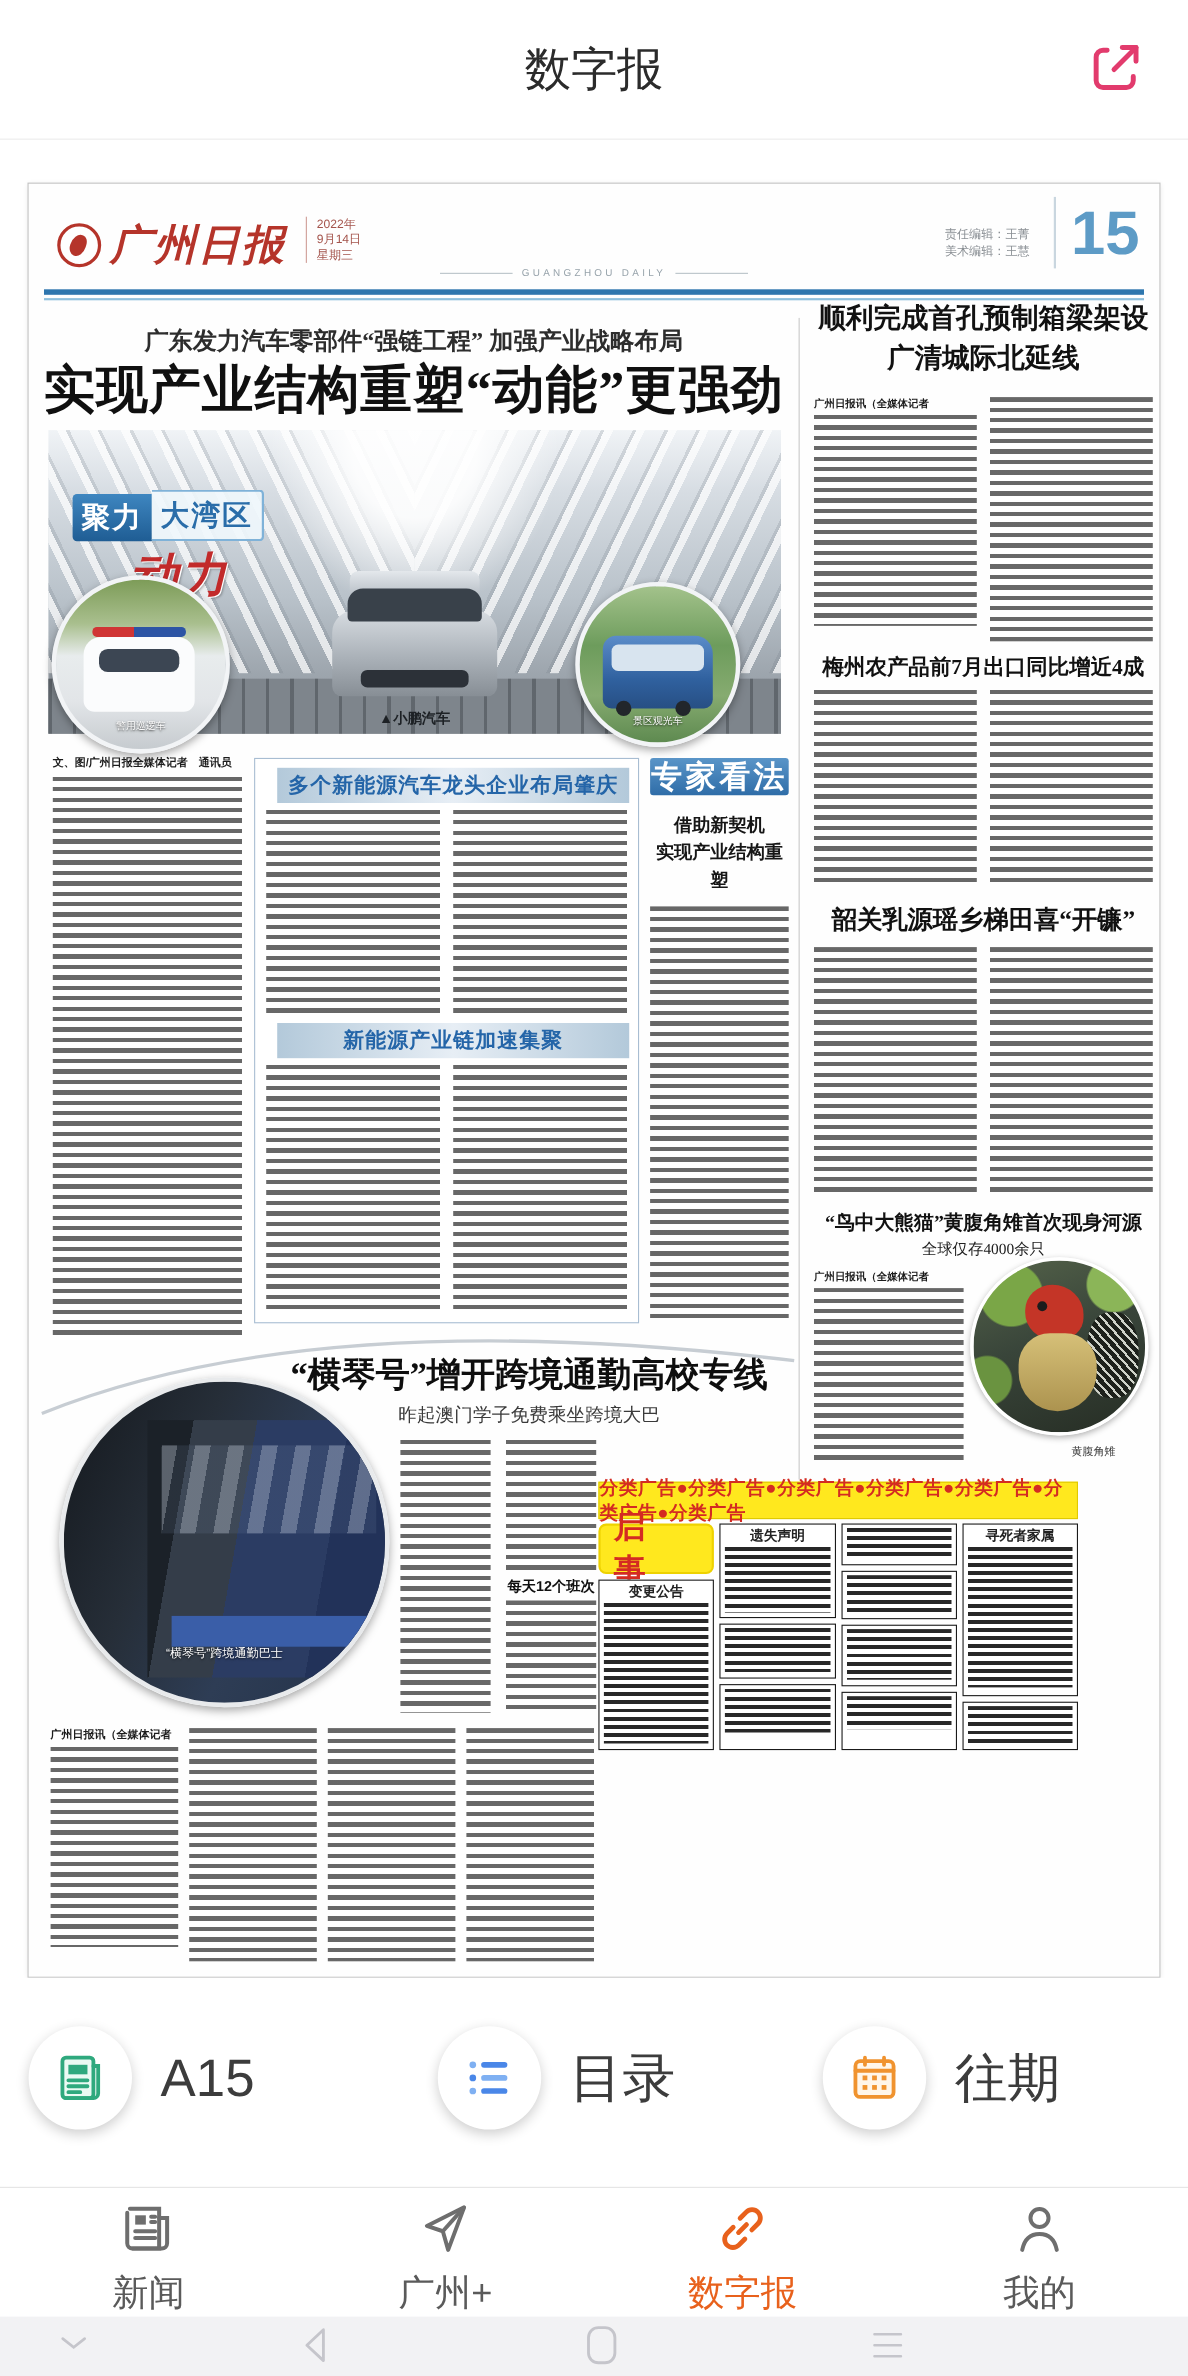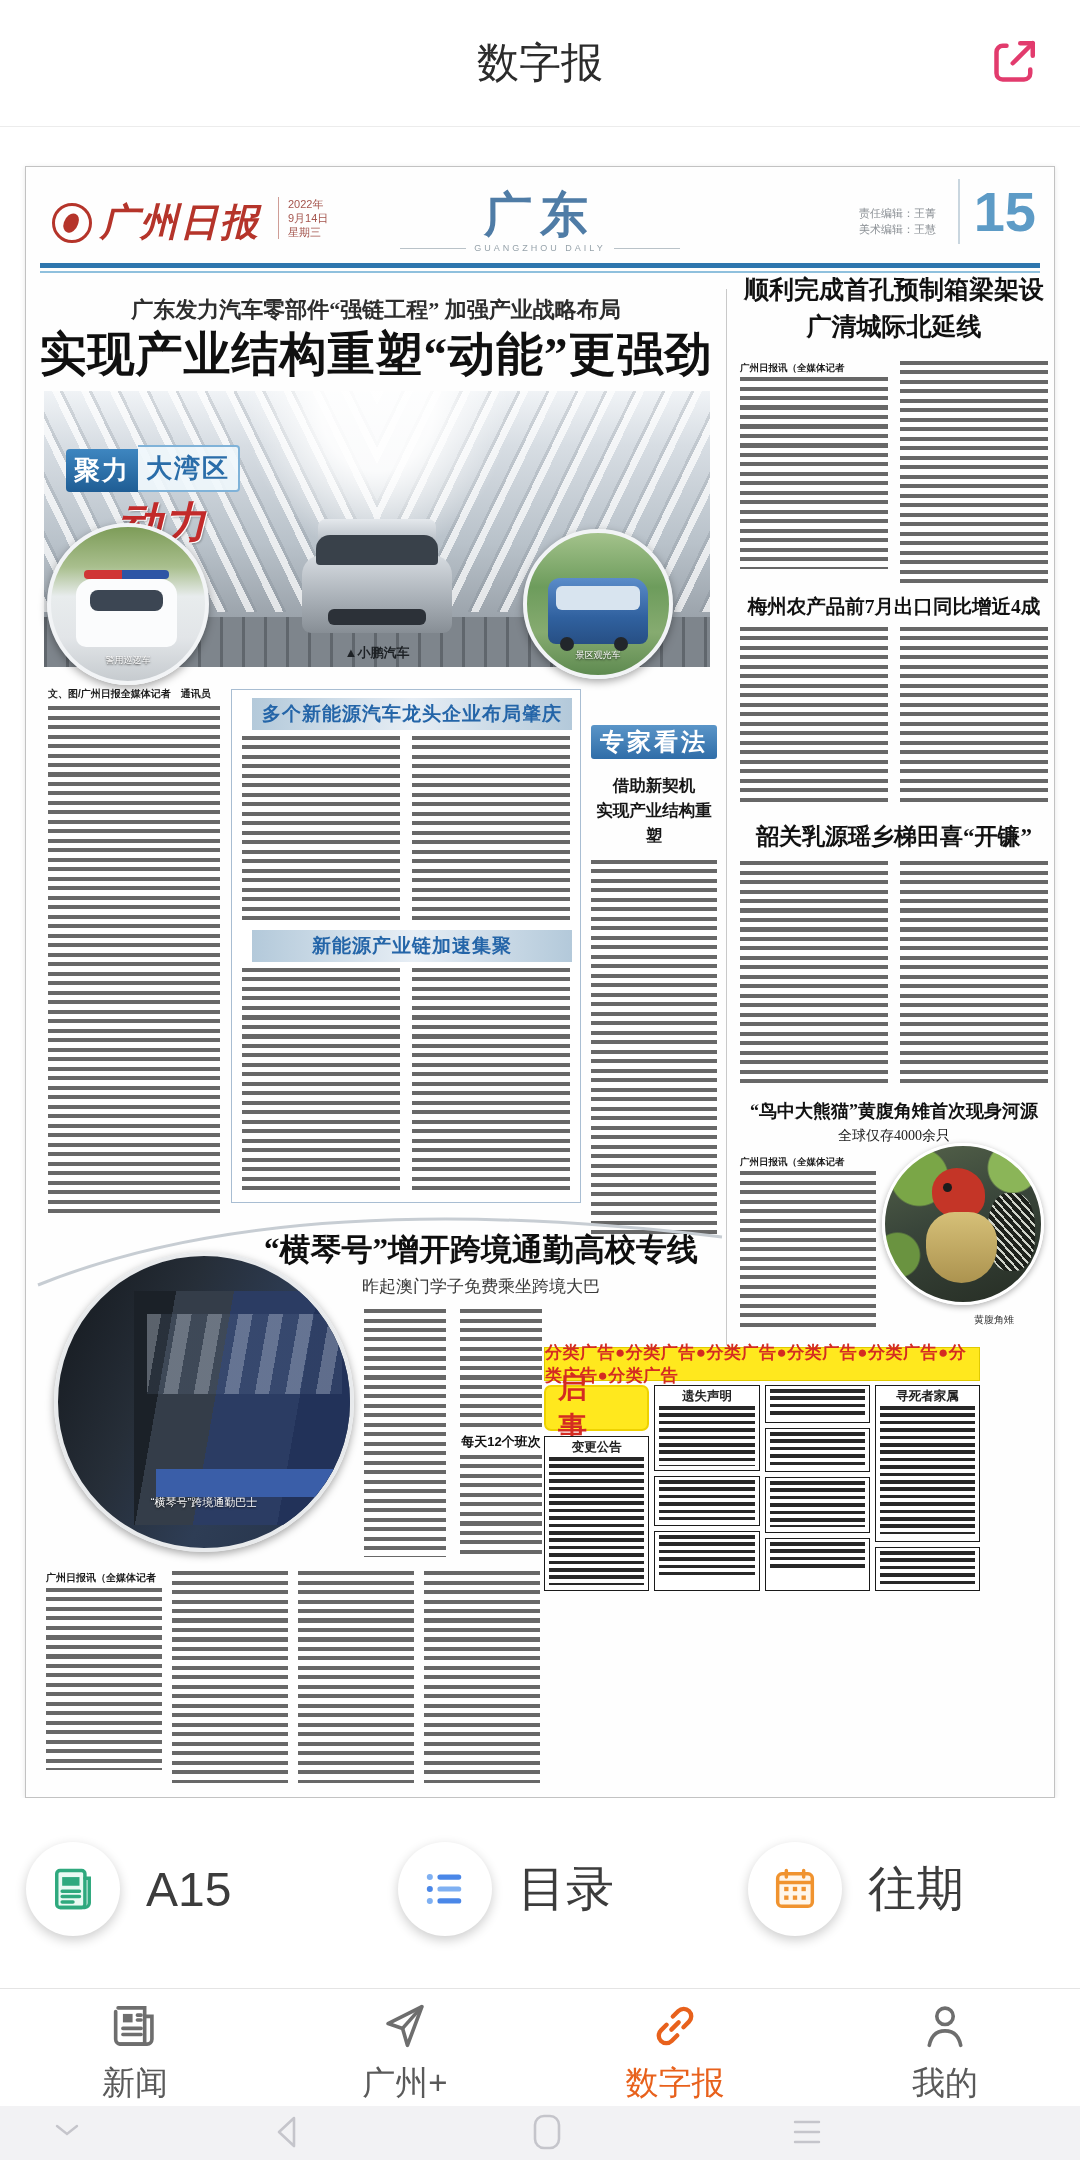--- a/index.html
+++ b/index.html
@@ -93,21 +93,21 @@
   
   .artbox{position:absolute;left:205px;top:522px;width:350px;height:514px;border:1px solid #a8bdd2;background:#fff;}
   .bar{margin:8px 8px 6px 20px;height:32px;display:flex;align-items:center;justify-content:center;
        background:linear-gradient(90deg,#b3c9da 0%,#e7eef5 50%,#b3c9da 100%);color:#2465a8;font-weight:bold;
        font-size:19px;letter-spacing:1px;}
   .boxcols{margin:2px 10px;display:flex;gap:12px;}
   .boxcols > div{flex:1;}
   
   .expertcol{position:absolute;left:565px;top:522px;width:126px;height:514px;}
   .expert-tag{height:34px;border-radius:3px;background:linear-gradient(180deg,#5a95c8,#2f6da8);color:#fff;
-              display:flex;align-items:center;justify-content:center;font-size:24px;font-weight:bold;letter-spacing:3px;margin-top:36px;}
+              display:flex;align-items:center;justify-content:center;font-size:28px;font-weight:bold;letter-spacing:3px;}
   .expert-h{margin-top:14px;text-align:center;font-size:16.5px;font-weight:bold;color:#161616;line-height:25px;}
   
   .swoosh{position:absolute;left:0;top:1018px;}
   
   .bus-circle{position:absolute;left:28px;top:1085px;width:300px;height:300px;border-radius:50%;
               border:4px solid #e8eaec;box-shadow:0 3px 9px rgba(0,0,0,.35);overflow:hidden;
               background:linear-gradient(115deg,#14181d 0%,#262e38 35%,#2e3d55 62%,#233148 100%);}
   .bus-side{position:absolute;left:26%;top:12%;width:76%;height:80%;
             background:linear-gradient(100deg,#1b2128 0 16%,#343d49 16% 38%,#2b3c63 38% 70%,#223259 70%);}
   .bus-side:before{content:"";position:absolute;left:6%;top:10%;width:88%;height:34%;
@@ -191,21 +191,20 @@
 
     <div class="logo-wrap">
       <span class="logo-mark"></span>
       <span class="logo-text">广州日报</span>
     </div>
     <div class="date-block">
       <div>2022年</div>
       <div>9月14日</div>
       <div>星期三</div>
     </div>
-    <div class="section-cn">广东</div>
     <div class="section-en">
       <i></i>
         <span>GUANGZHOU DAILY</span>
         <i></i>
     </div>
     <div class="credits">
       <div>责任编辑：王菁</div>
       <div>美术编辑：王慧</div>
     </div>
     <div class="pageno">15</div>

